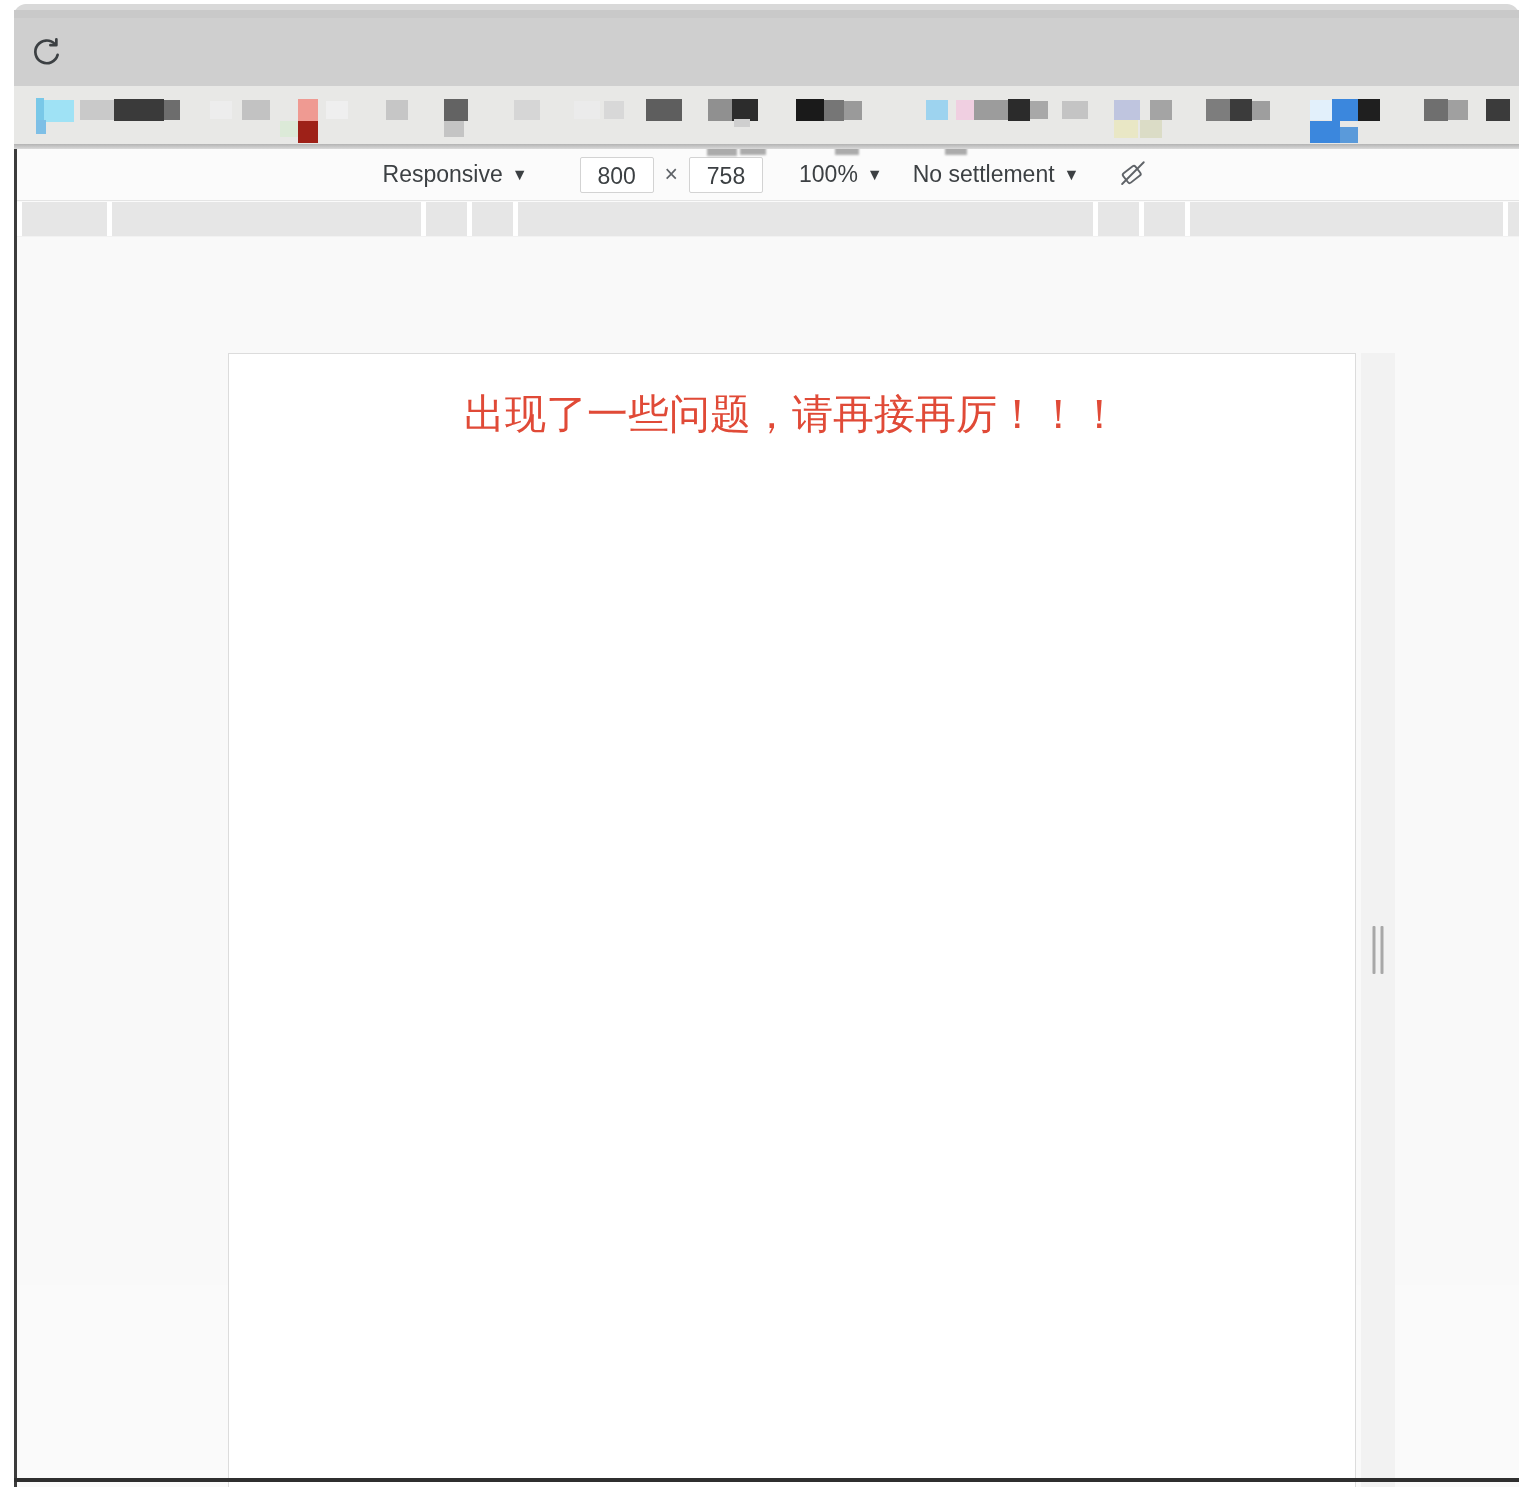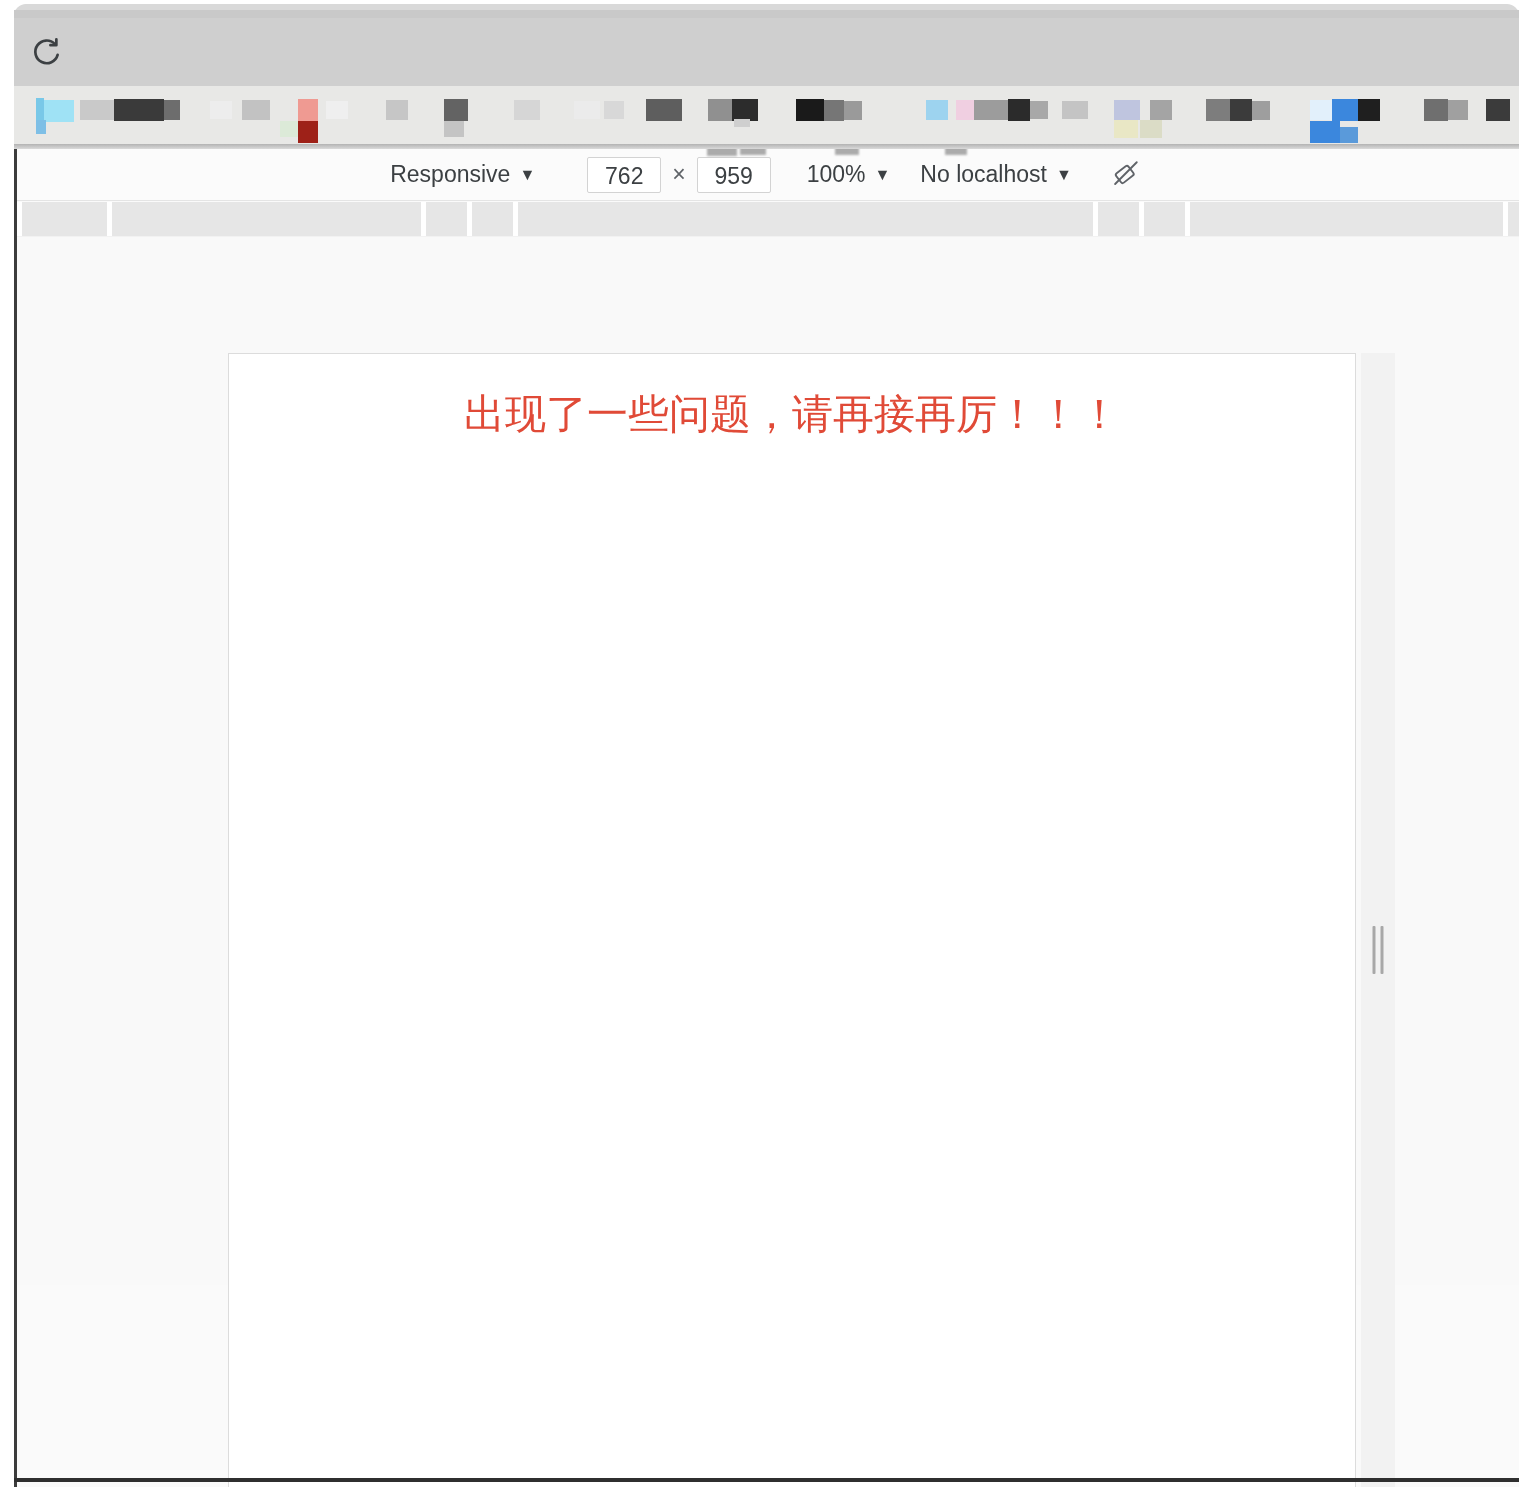--- a/index.html
+++ b/index.html
@@ -349,31 +349,31 @@
 
   <div id="devtools">
 
     <div id="device-toolbar">
 
       <div class="dt-control" id="device-select">
         <span>Responsive</span>
         <span class="dt-caret">▼</span>
       </div>
 
-      <div class="dim-input">762</div>
+      <div class="dim-input">800</div>
       <span id="dim-x">×</span>
-      <div class="dim-input">959</div>
+      <div class="dim-input">758</div>
 
       <div class="dt-control" id="zoom-select">
         <span>100%</span>
         <span class="dt-caret">▼</span>
       </div>
 
       <div class="dt-control" id="throttling-select">
-        <span>No localhost</span>
+        <span>No settlement</span>
         <span class="dt-caret">▼</span>
       </div>
 
       <div id="rotate-button">
         <span>
           <svg width="30" height="30" viewBox="0 0 24 24">
             <rect x="4.3" y="7.6" width="12.4" height="9.4" rx="1.6" transform="rotate(-38 12 12)" fill="none" stroke="#5f6368" stroke-width="1.5"></rect>
             <path d="M3.3 20.8 20.6 3.4" stroke="#5f6368" stroke-width="1.5" stroke-linecap="round"></path>
           </svg>
         </span>

